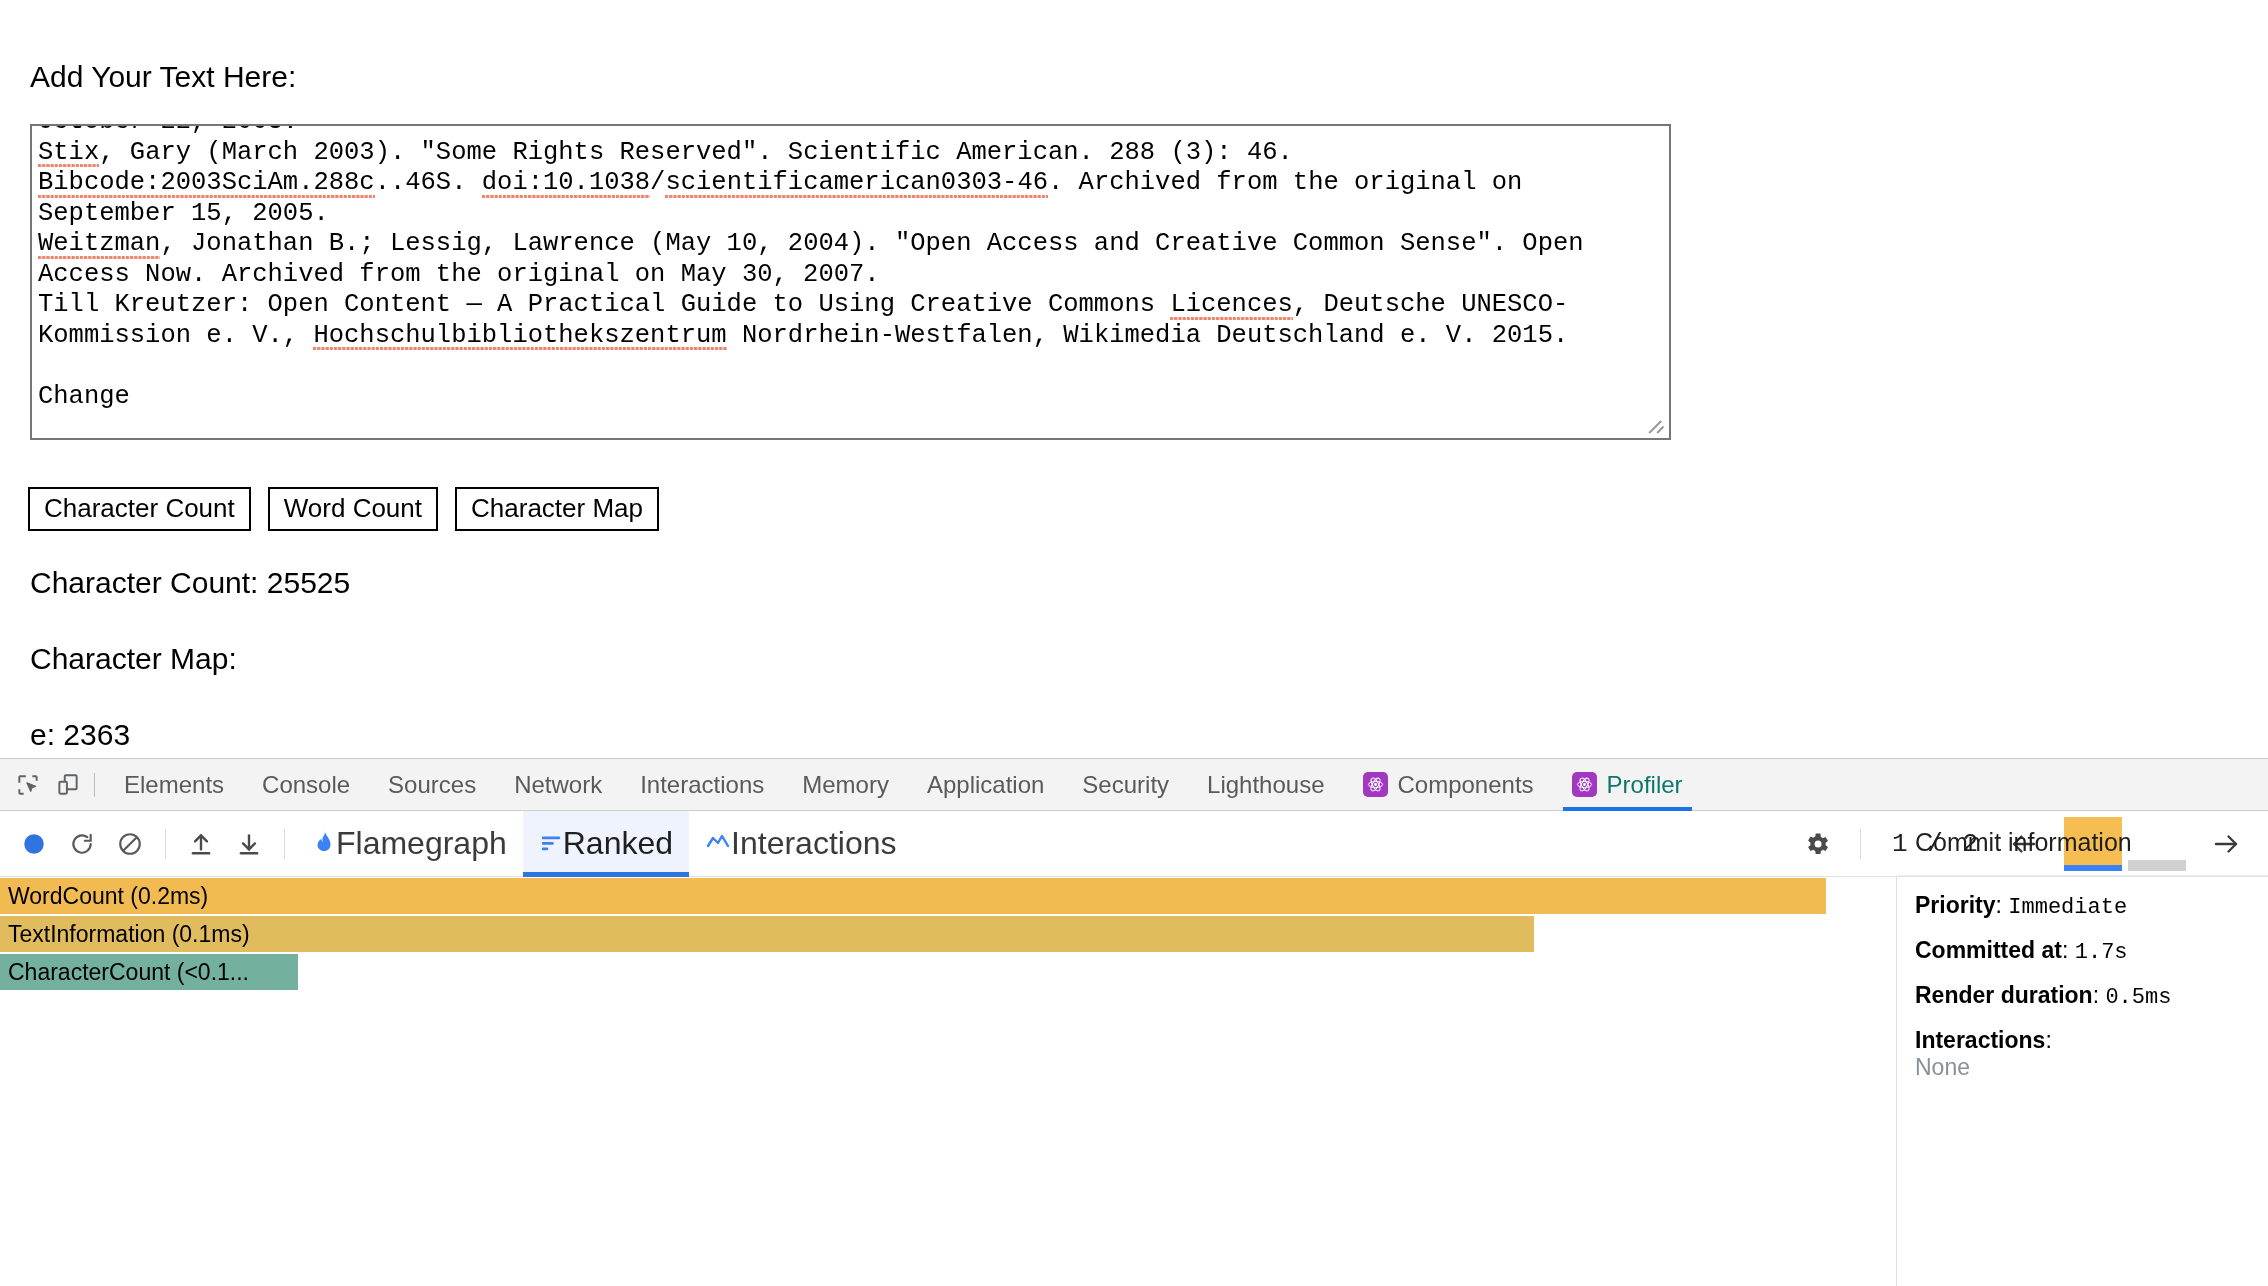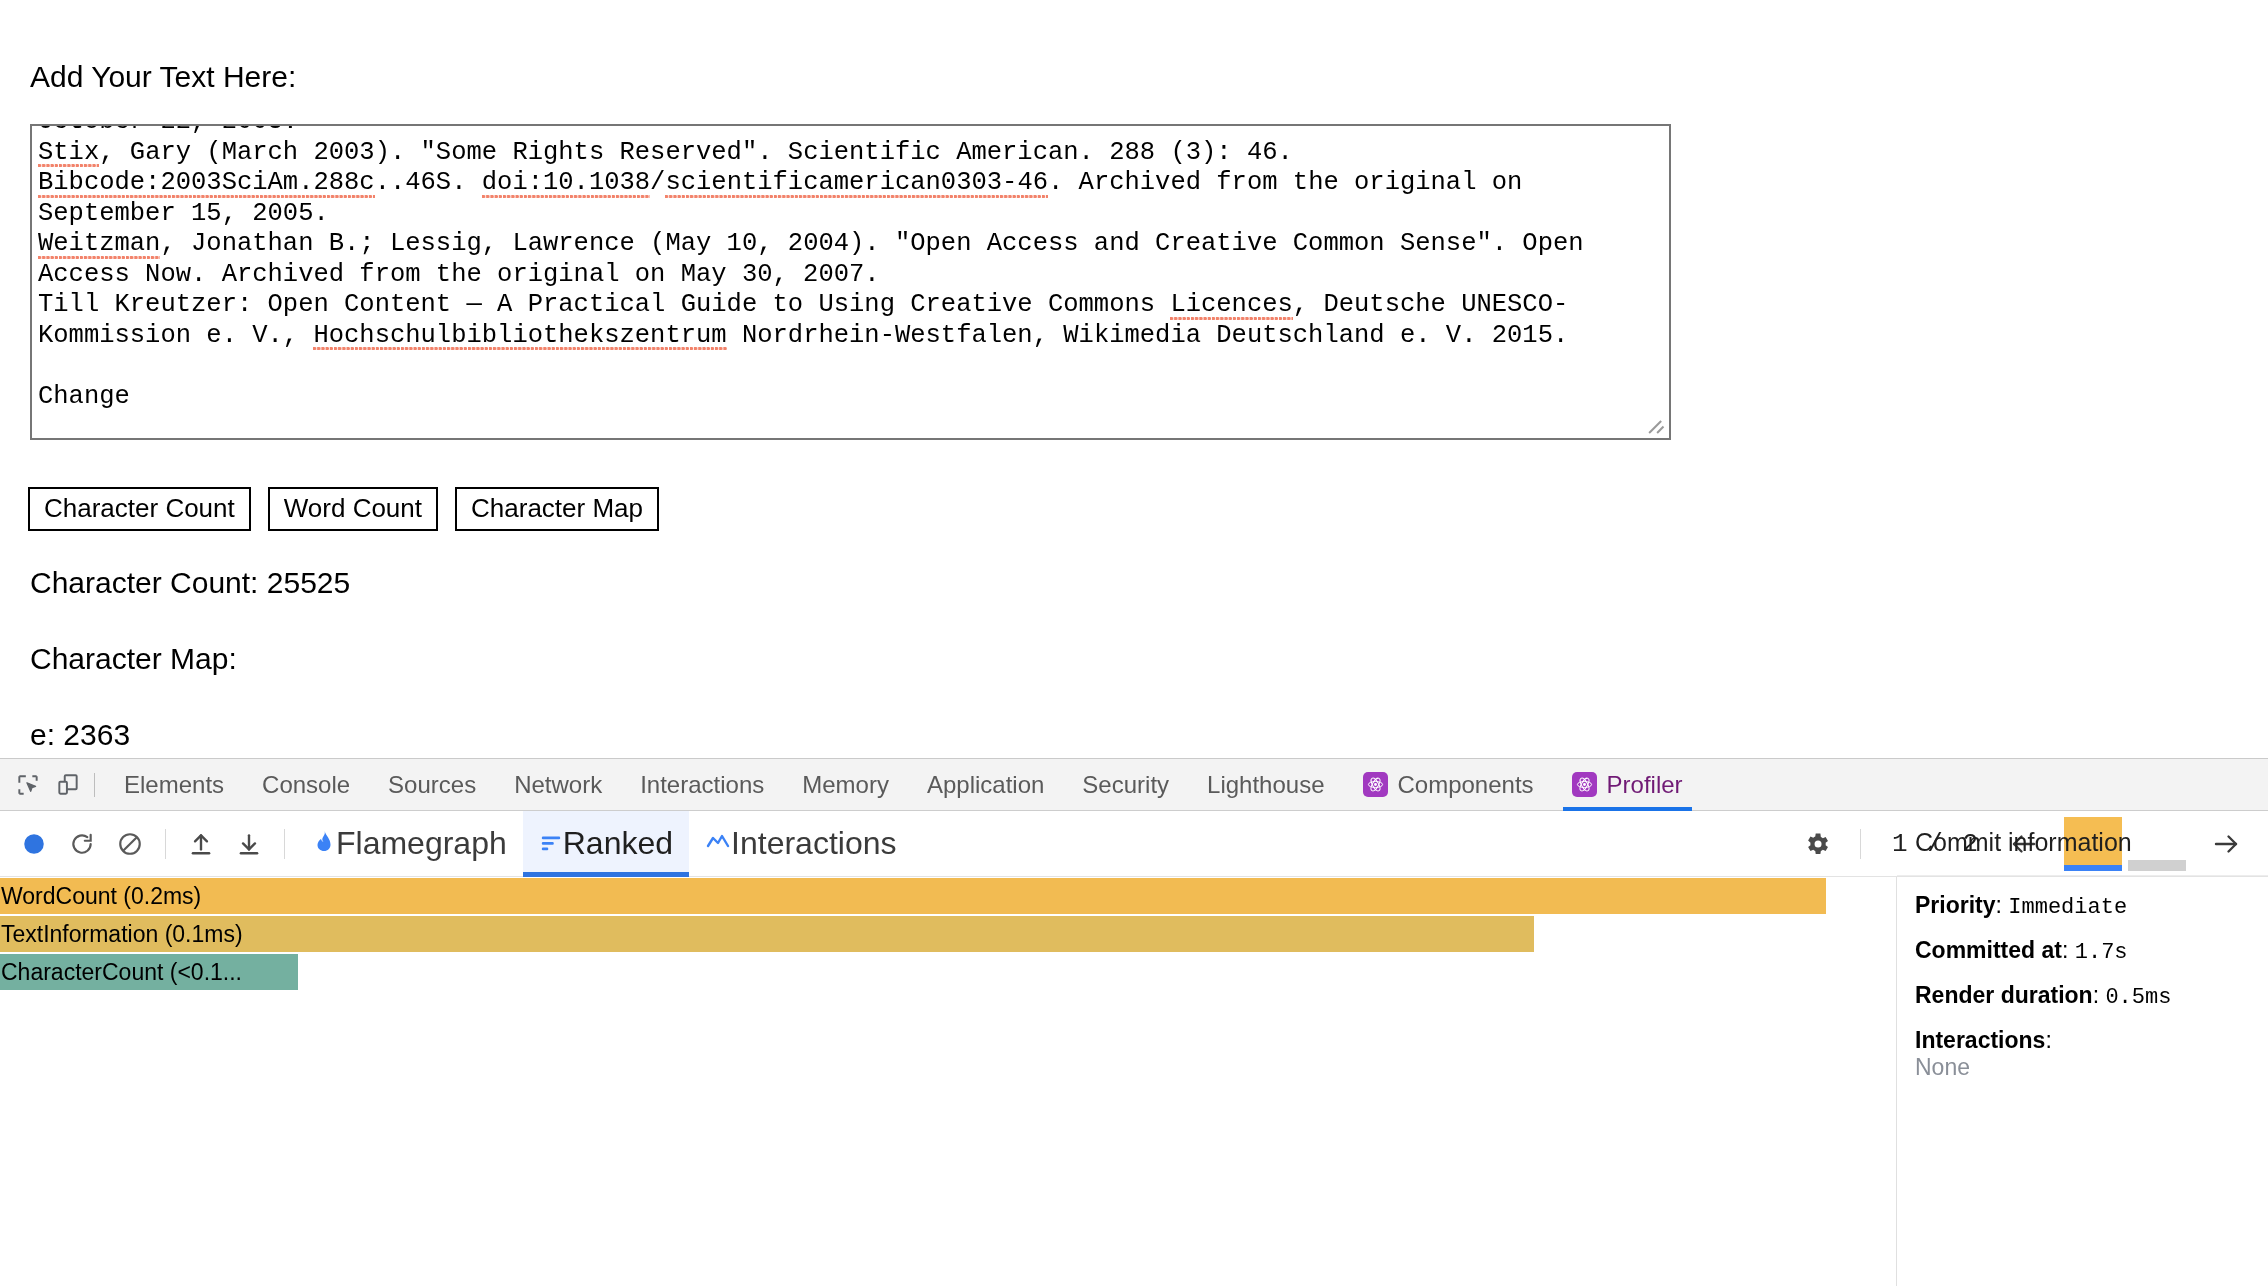--- a/index.html
+++ b/index.html
@@ -130,21 +130,21 @@
   .dt-tab {
     position: relative;
     height: 52px;
     display: flex; align-items: center; gap: 10px;
     padding: 0 19px;
     font-size: 24px;
     color: #5a5a5a;
     cursor: pointer;
     white-space: nowrap;
   }
-  .dt-tab.active { color: #701a75; }
+  .dt-tab.active { color: #0f766e; }
   .dt-tab.active:after {
     content: "";
     position: absolute;
     left: 10px; right: 10px; bottom: 0;
     height: 4px;
     background: #1a73e8;
   }
   .react-badge {
     width: 25px; height: 25px;
     border-radius: 5px;
@@ -232,21 +232,21 @@
     height: 36px;
     display: flex;
     align-items: center;
     margin-bottom: 2px;
     cursor: pointer;
   }
   .ranked-bar .rb-label {
     position: relative;
     font-size: 23px;
     color: #000;
-    padding-left: 1px;
+    padding-left: 8px;
     white-space: nowrap;
     overflow: hidden;
     font-family: "Liberation Sans", sans-serif;
   }
 
   #commit-info {
     width: 372px;
     flex: none;
     border-left: 1px solid #e0e0e0;
     background: #fff;

